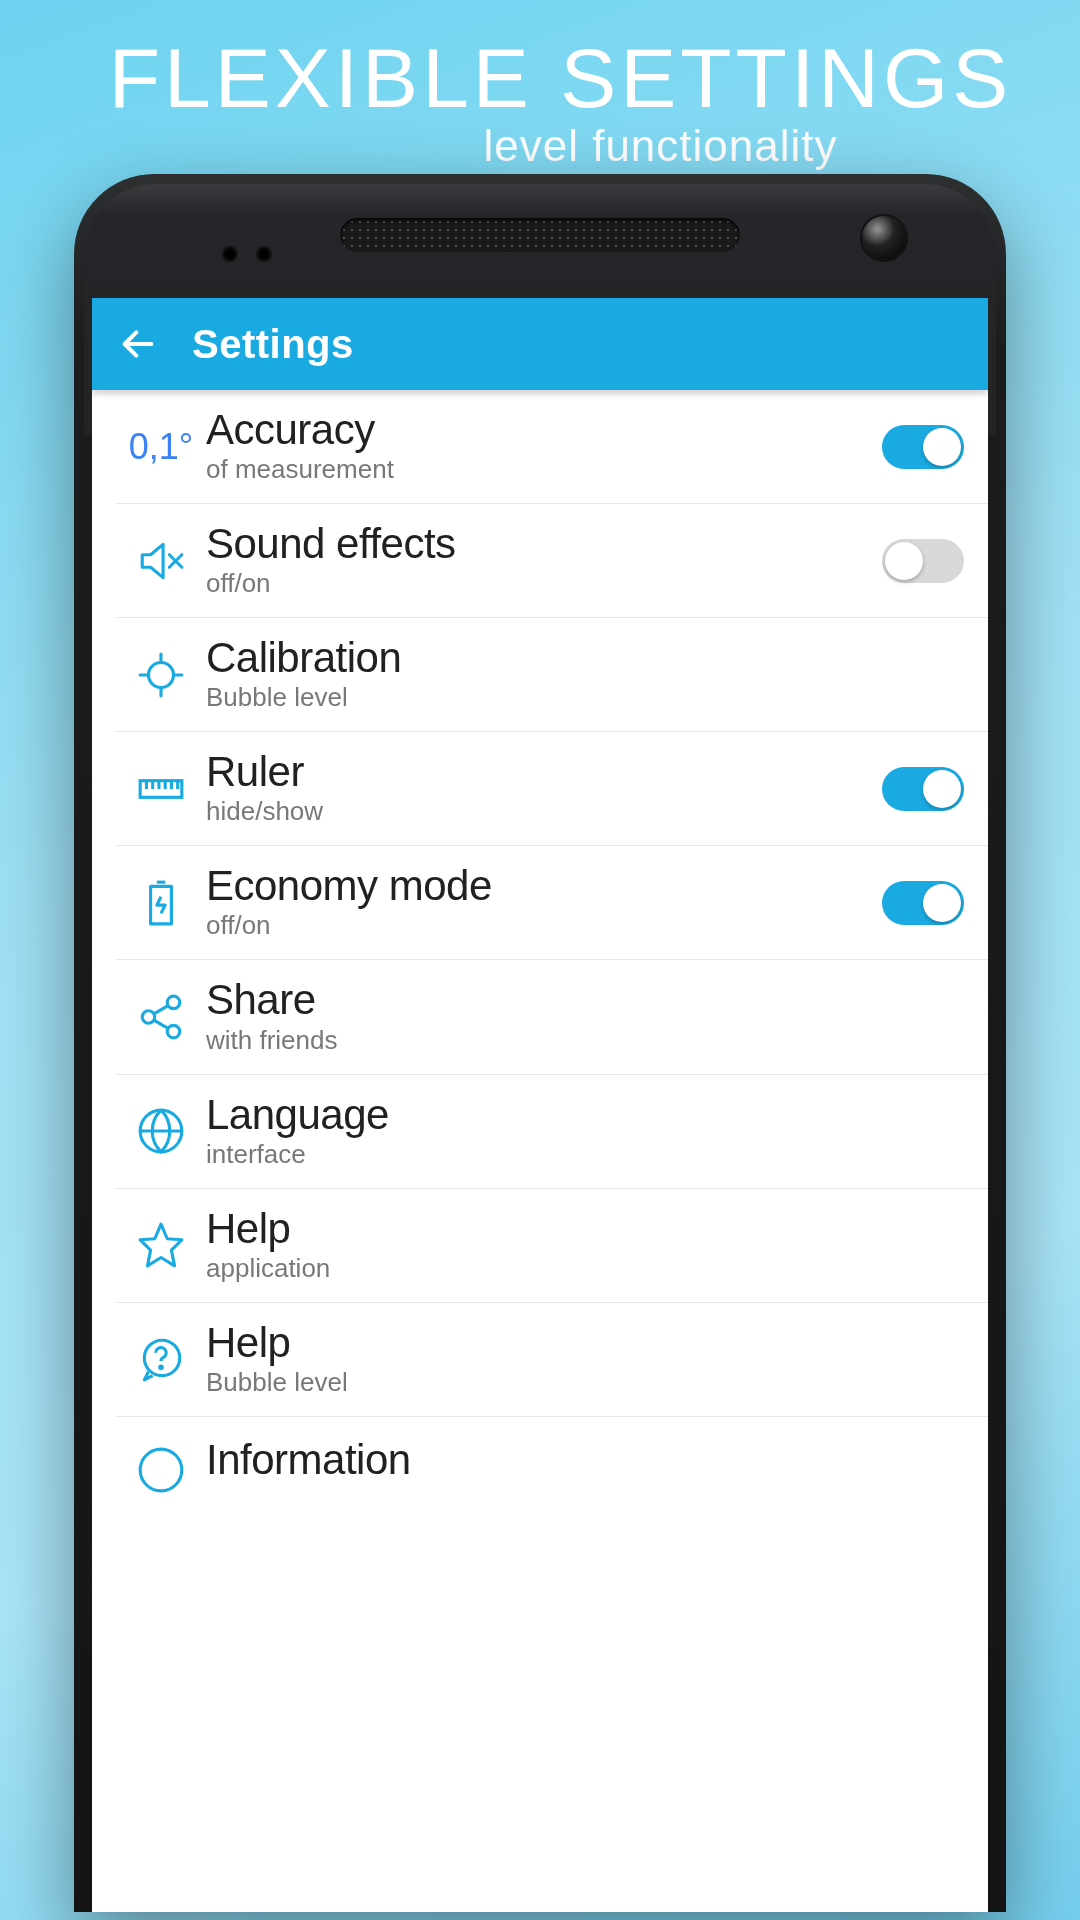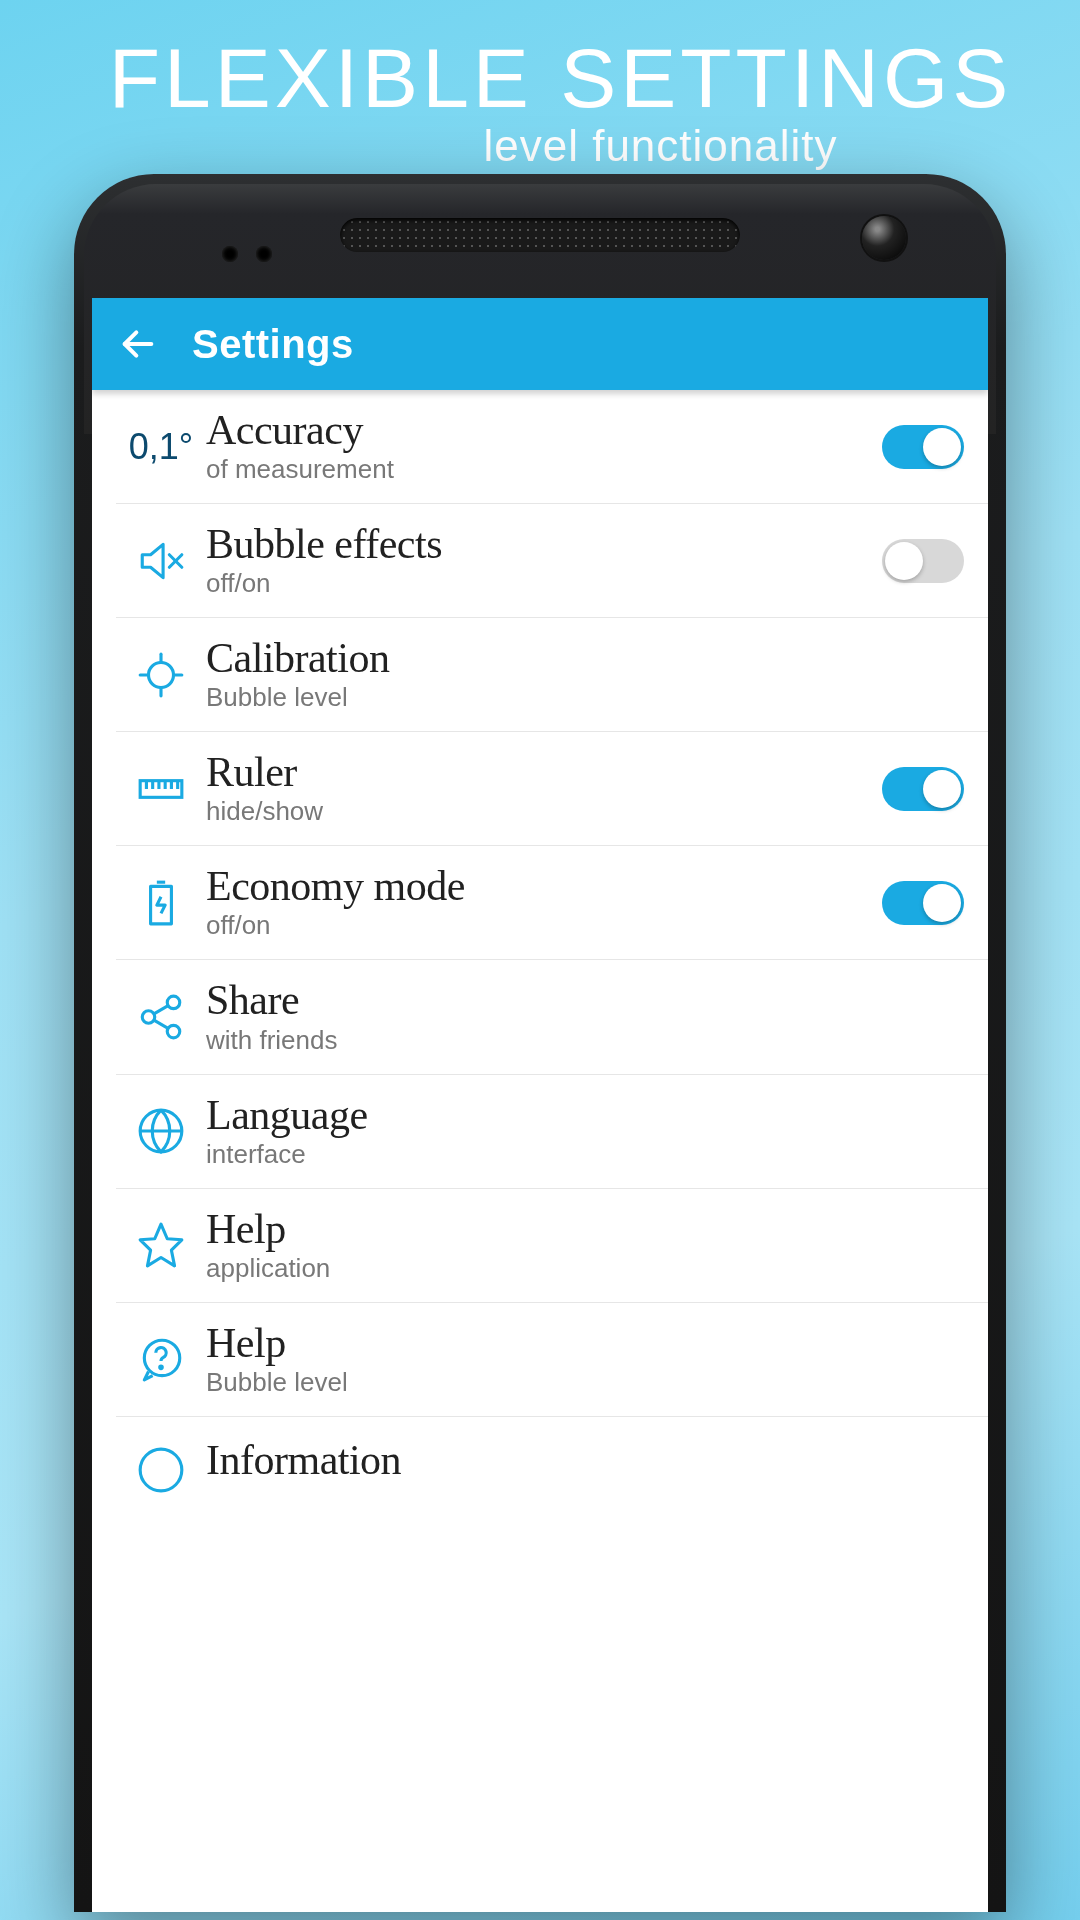--- a/index.html
+++ b/index.html
@@ -132,30 +132,30 @@
     display: flex;
     justify-content: center;
     align-items: center;
     flex-shrink: 0;
     color: #1aaae2;
   }
   .icon-slot svg { width: 50px; height: 50px; }
   .icon-text {
     font-size: 36px;
     font-weight: 300;
-    color: #0c4a6e;
+    color: #3b82f6;
     font-family: "Segoe UI", "Helvetica Neue", Arial, sans-serif;
   }
   .labels { flex: 1; }
   .labels .t {
     font-size: 42px;
     font-weight: 400;
     color: #212121;
     line-height: 1.05;
-    font-family: Liberation Serif, serif;
+    font-family: Liberation Sans, sans-serif;
     letter-spacing: -0.5px;
   }
   .labels .s {
     font-size: 26px;
     color: #787878;
     margin-top: 2px;
     font-family: "Segoe UI Light", "Helvetica Neue", Arial, sans-serif;
   }
 
   
@@ -228,21 +228,21 @@
 
       <div class="row">
         <div class="icon-slot">
           <svg viewBox="0 0 24 24" fill="none" stroke="currentColor" stroke-width="1.5" stroke-linejoin="round">
             <polygon points="3 9 7 9 13 4 13 20 7 15 3 15 3 9"></polygon>
             <line x1="16" y1="9" x2="22" y2="15" stroke-linecap="round"></line>
             <line x1="22" y1="9" x2="16" y2="15" stroke-linecap="round"></line>
           </svg>
         </div>
         <div class="labels">
-          <div class="t">Bubble effects</div>
+          <div class="t">Sound effects</div>
           <div class="s">off/on</div>
         </div>
         <div class="toggle off">
             <div class="knob"></div>
           </div>
       </div>
 
       <div class="row">
         <div class="icon-slot">
           <svg viewBox="0 0 24 24" fill="none" stroke="currentColor" stroke-width="1.5" stroke-linecap="round">

